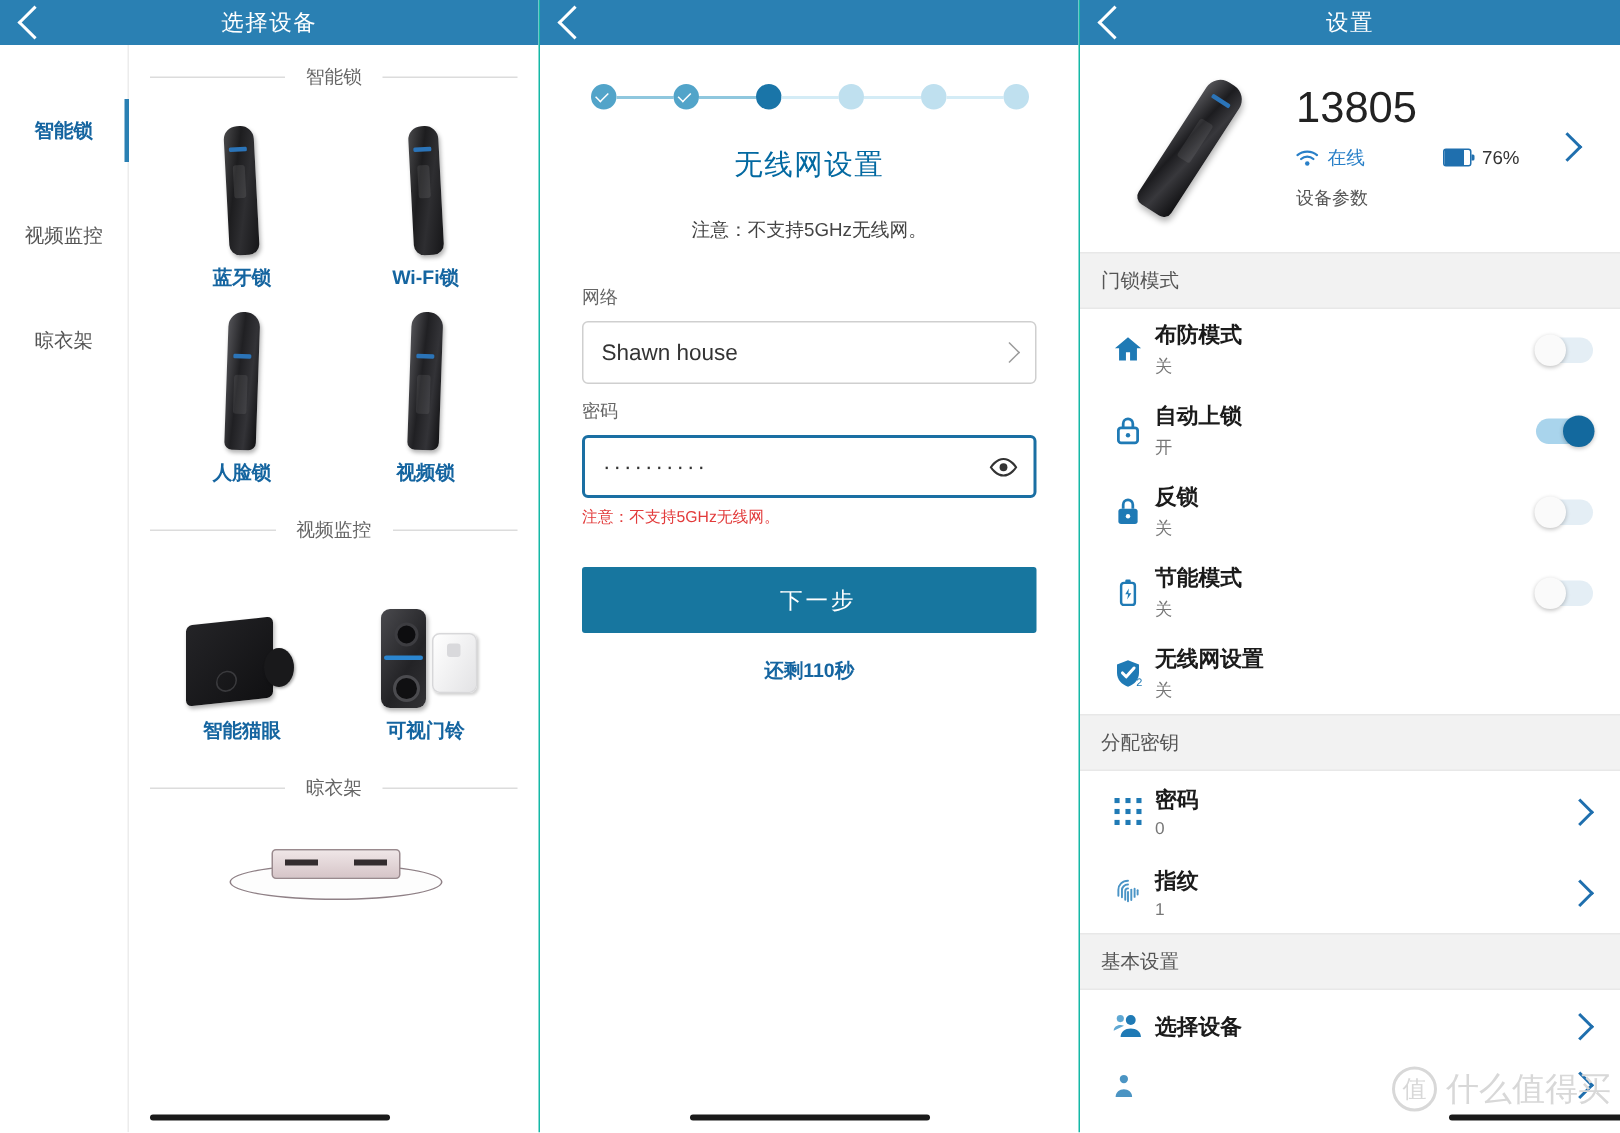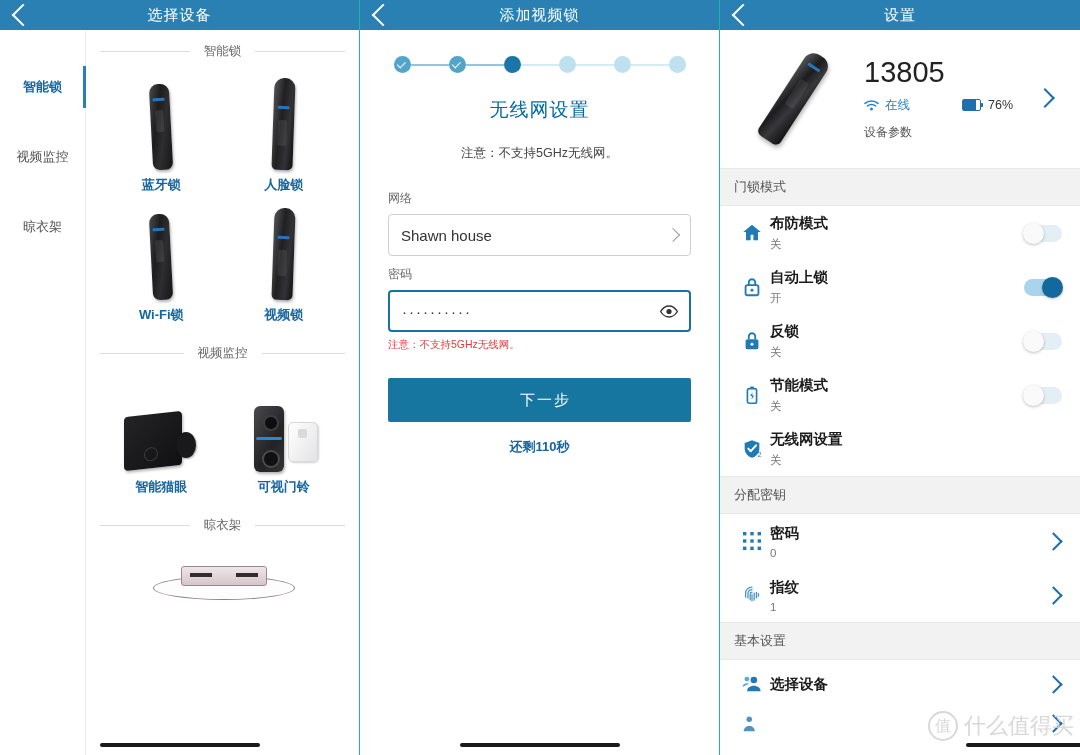--- a/index.html
+++ b/index.html
@@ -146,29 +146,29 @@
         </div>
         <div class="prod-grid">
           <div class="prod">
             <div class="img">
                 <span class="lock-a"></span>
               </div>
             <div class="nm">蓝牙锁</div>
           </div>
           <div class="prod">
             <div class="img">
+                <span class="lock-a"></span>
+              </div>
+            <div class="nm">Wi-Fi锁</div>
+          </div>
+          <div class="prod">
+            <div class="img">
                 <span class="lock-b"></span>
               </div>
             <div class="nm">人脸锁</div>
-          </div>
-          <div class="prod">
-            <div class="img">
-                <span class="lock-a"></span>
-              </div>
-            <div class="nm">Wi-Fi锁</div>
           </div>
           <div class="prod">
             <div class="img">
                 <span class="lock-b"></span>
               </div>
             <div class="nm">视频锁</div>
           </div>
         </div>
 
         <div class="sec-head">
@@ -216,21 +216,20 @@
       </div>
     </div>
     <div class="home-ind"></div>
   </div>
 
   <div class="panel">
     <div class="appbar">
       <div class="back">
         <span class="arrow-left"></span>
       </div>
-      <div class="title">添加视频锁</div>
     </div>
 
     <div class="steps">
       <span class="dot done">
           <i class="ck"></i>
         </span>
       <span class="seg"></span>
       <span class="dot done">
           <i class="ck"></i>
         </span>

